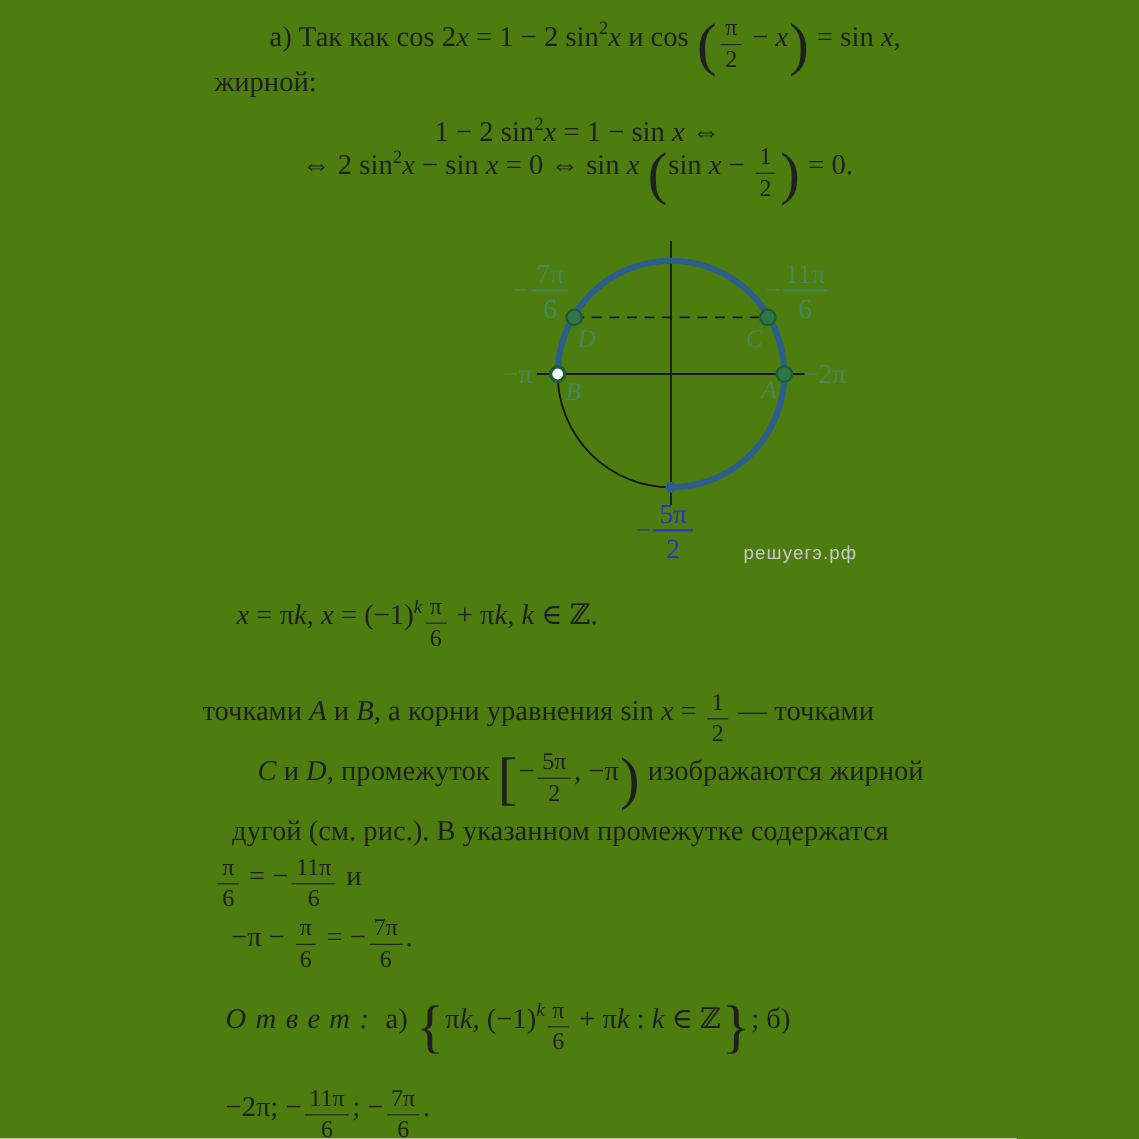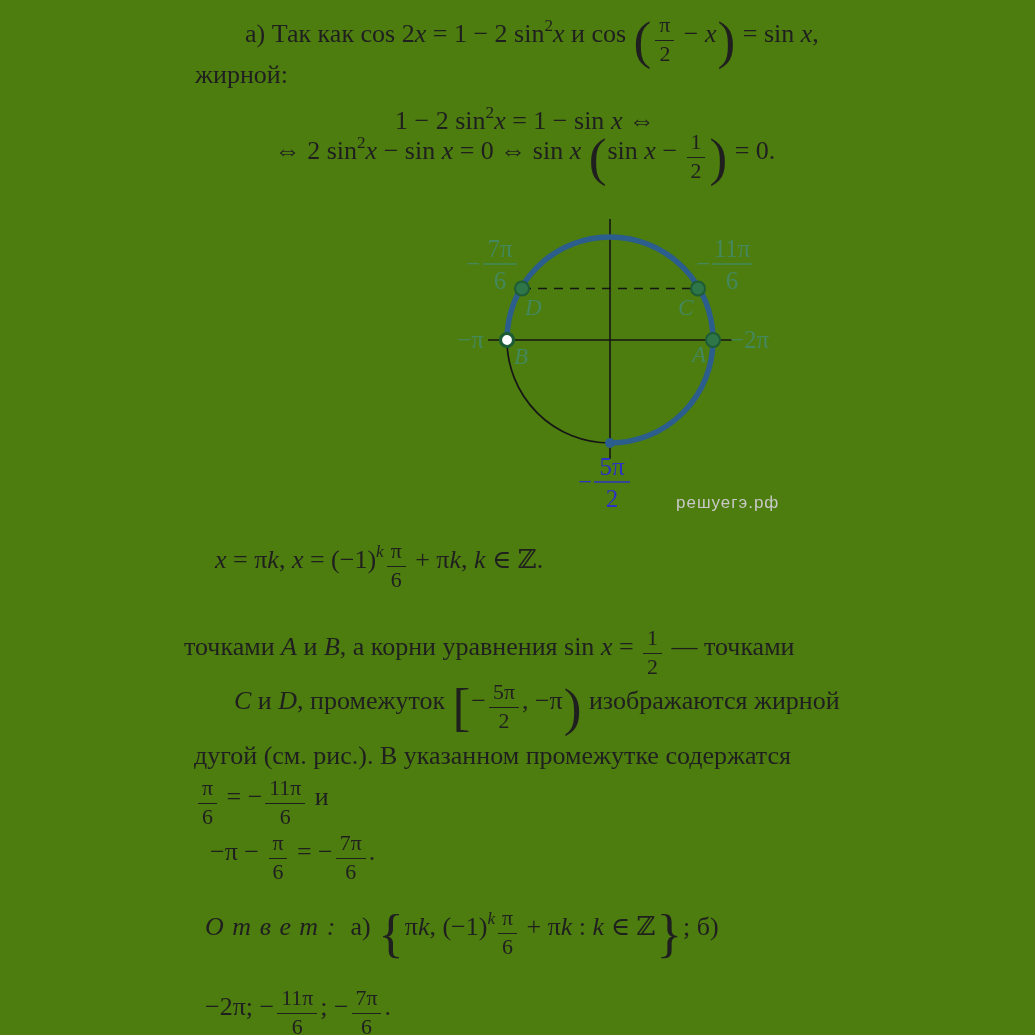--- a/index.html
+++ b/index.html
@@ -98,21 +98,21 @@
     </svg>
   </div>
 
   <div class="tex" style="left:215px;top:536px;"><span class="it">x</span><span class="rm"> = π</span><span class="it">k</span><span class="rm">, </span><span class="it">x</span><span class="rm"> = (−1)</span><span class="supi">k</span><span class="frac"><span class="num">π</span><span class="den">6</span></span><span class="rm"> + π</span><span class="it">k</span><span class="rm">, </span><span class="it">k</span><span class="rm"> ∈ ℤ.</span></div>
 
 
   <div class="tex" style="left:184px;top:626px;"><span class="rm">точками </span><span class="it">A</span><span class="rm"> и </span><span class="it">B</span><span class="rm">, а корни уравнения  sin </span><span class="it">x</span><span class="rm"> = </span><span class="frac"><span class="num">1</span><span class="den">2</span></span><span class="rm"> — точками</span></div>
 
   <div class="tex" style="left:195px;top:680px;margin-left:39px;"><span class="it">C</span><span class="rm"> и </span><span class="it">D</span><span class="rm">, промежуток </span><span class="bigp">[</span><span class="rm">−</span><span class="frac"><span class="num">5π</span><span class="den">2</span></span><span class="rm">, −π</span><span class="bigp">)</span><span class="rm"> изображаются жирной</span></div>
 
-  <div class="tex" style="left:194px;top:740px;text-align:right;"><span class="rm">дугой (см. рис.). В указанном промежутке содержатся</span></div>
+  <div class="tex" style="left:211px;top:740px;text-align:right;"><span class="rm">дугой (см. рис.). В указанном промежутке содержатся</span></div>
 
   <div class="tex" style="left:195px;top:776px;"><span class="frac"><span class="num">π</span><span class="den">6</span></span><span class="rm"> = −</span><span class="frac"><span class="num">11π</span><span class="den">6</span></span><span class="rm"> и</span></div>
 
   <div class="tex" style="left:210px;top:831px;"><span class="rm">−π − </span><span class="frac"><span class="num">π</span><span class="den">6</span></span><span class="rm"> = −</span><span class="frac"><span class="num">7π</span><span class="den">6</span></span><span class="rm">.</span></div>
 
   <div class="tex" style="left:205px;top:903px;"><span class="spaced">Ответ:</span><span class="rm"> а)  </span><span class="bigp">{</span><span class="rm">π</span><span class="it">k</span><span class="rm">, (−1)</span><span class="supi">k</span><span class="frac"><span class="num">π</span><span class="den">6</span></span><span class="rm"> + π</span><span class="it">k</span><span class="rm"> : </span><span class="it">k</span><span class="rm"> ∈ ℤ</span><span class="bigp">}</span><span class="rm">; б)</span></div>
 
   <div class="tex" style="left:205px;top:986px;"><span class="rm">−2π; −</span><span class="frac"><span class="num">11π</span><span class="den">6</span></span><span class="rm">; −</span><span class="frac"><span class="num">7π</span><span class="den">6</span></span><span class="rm">.</span></div>
 
 </div>

